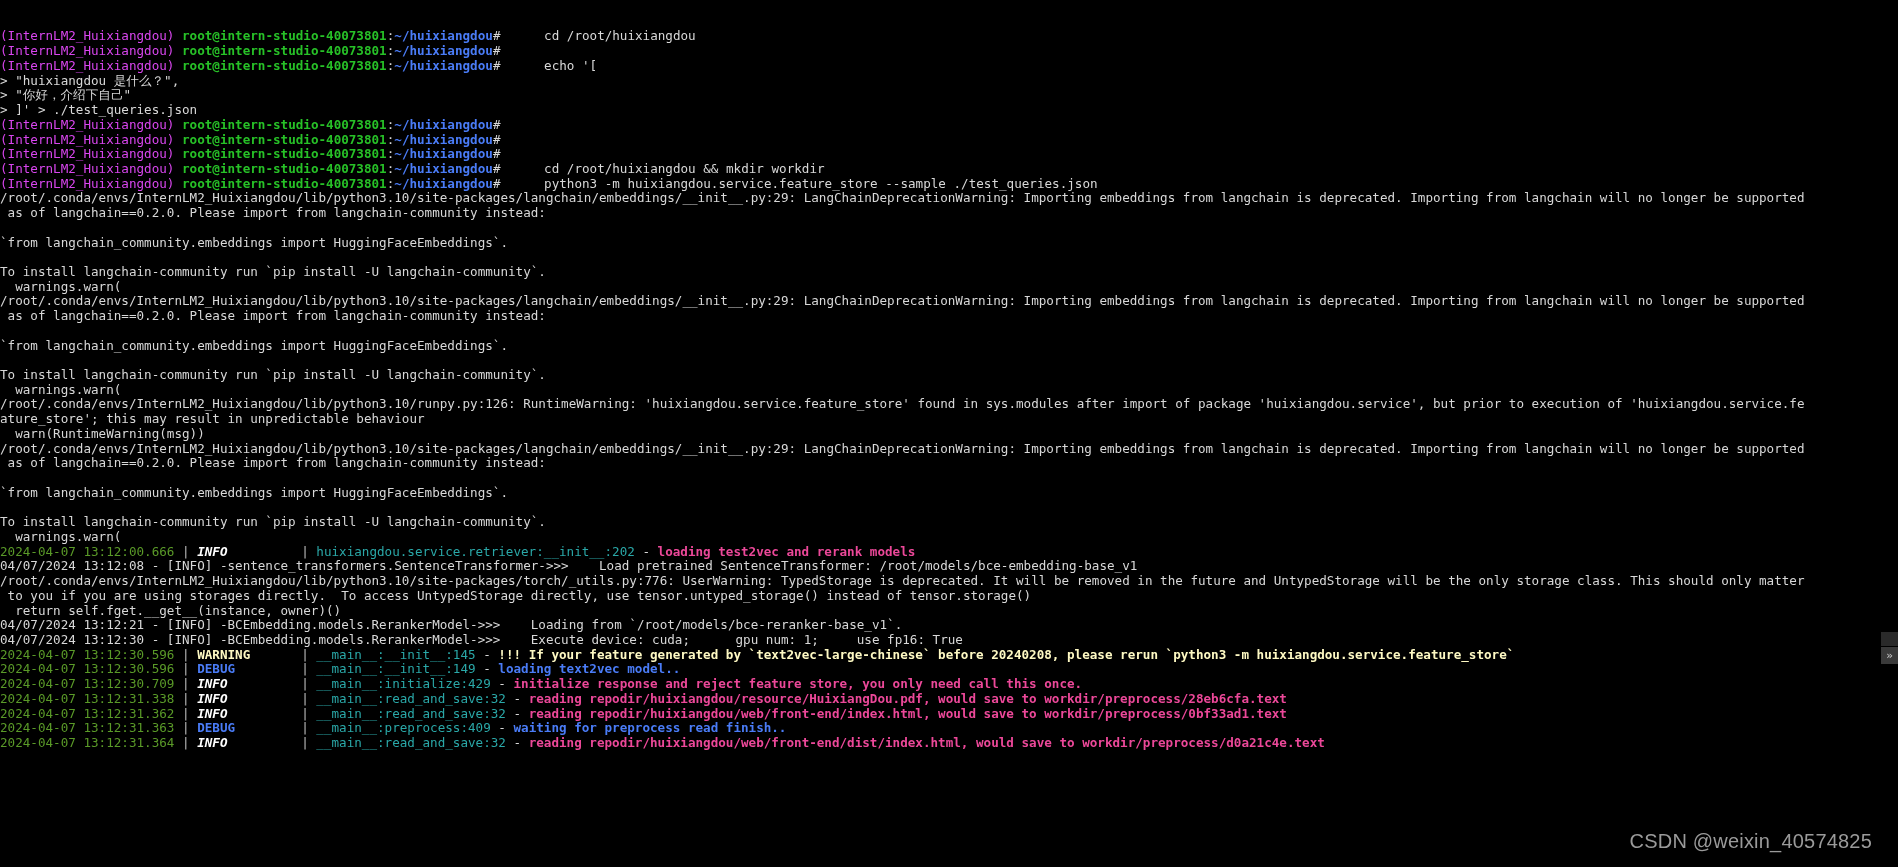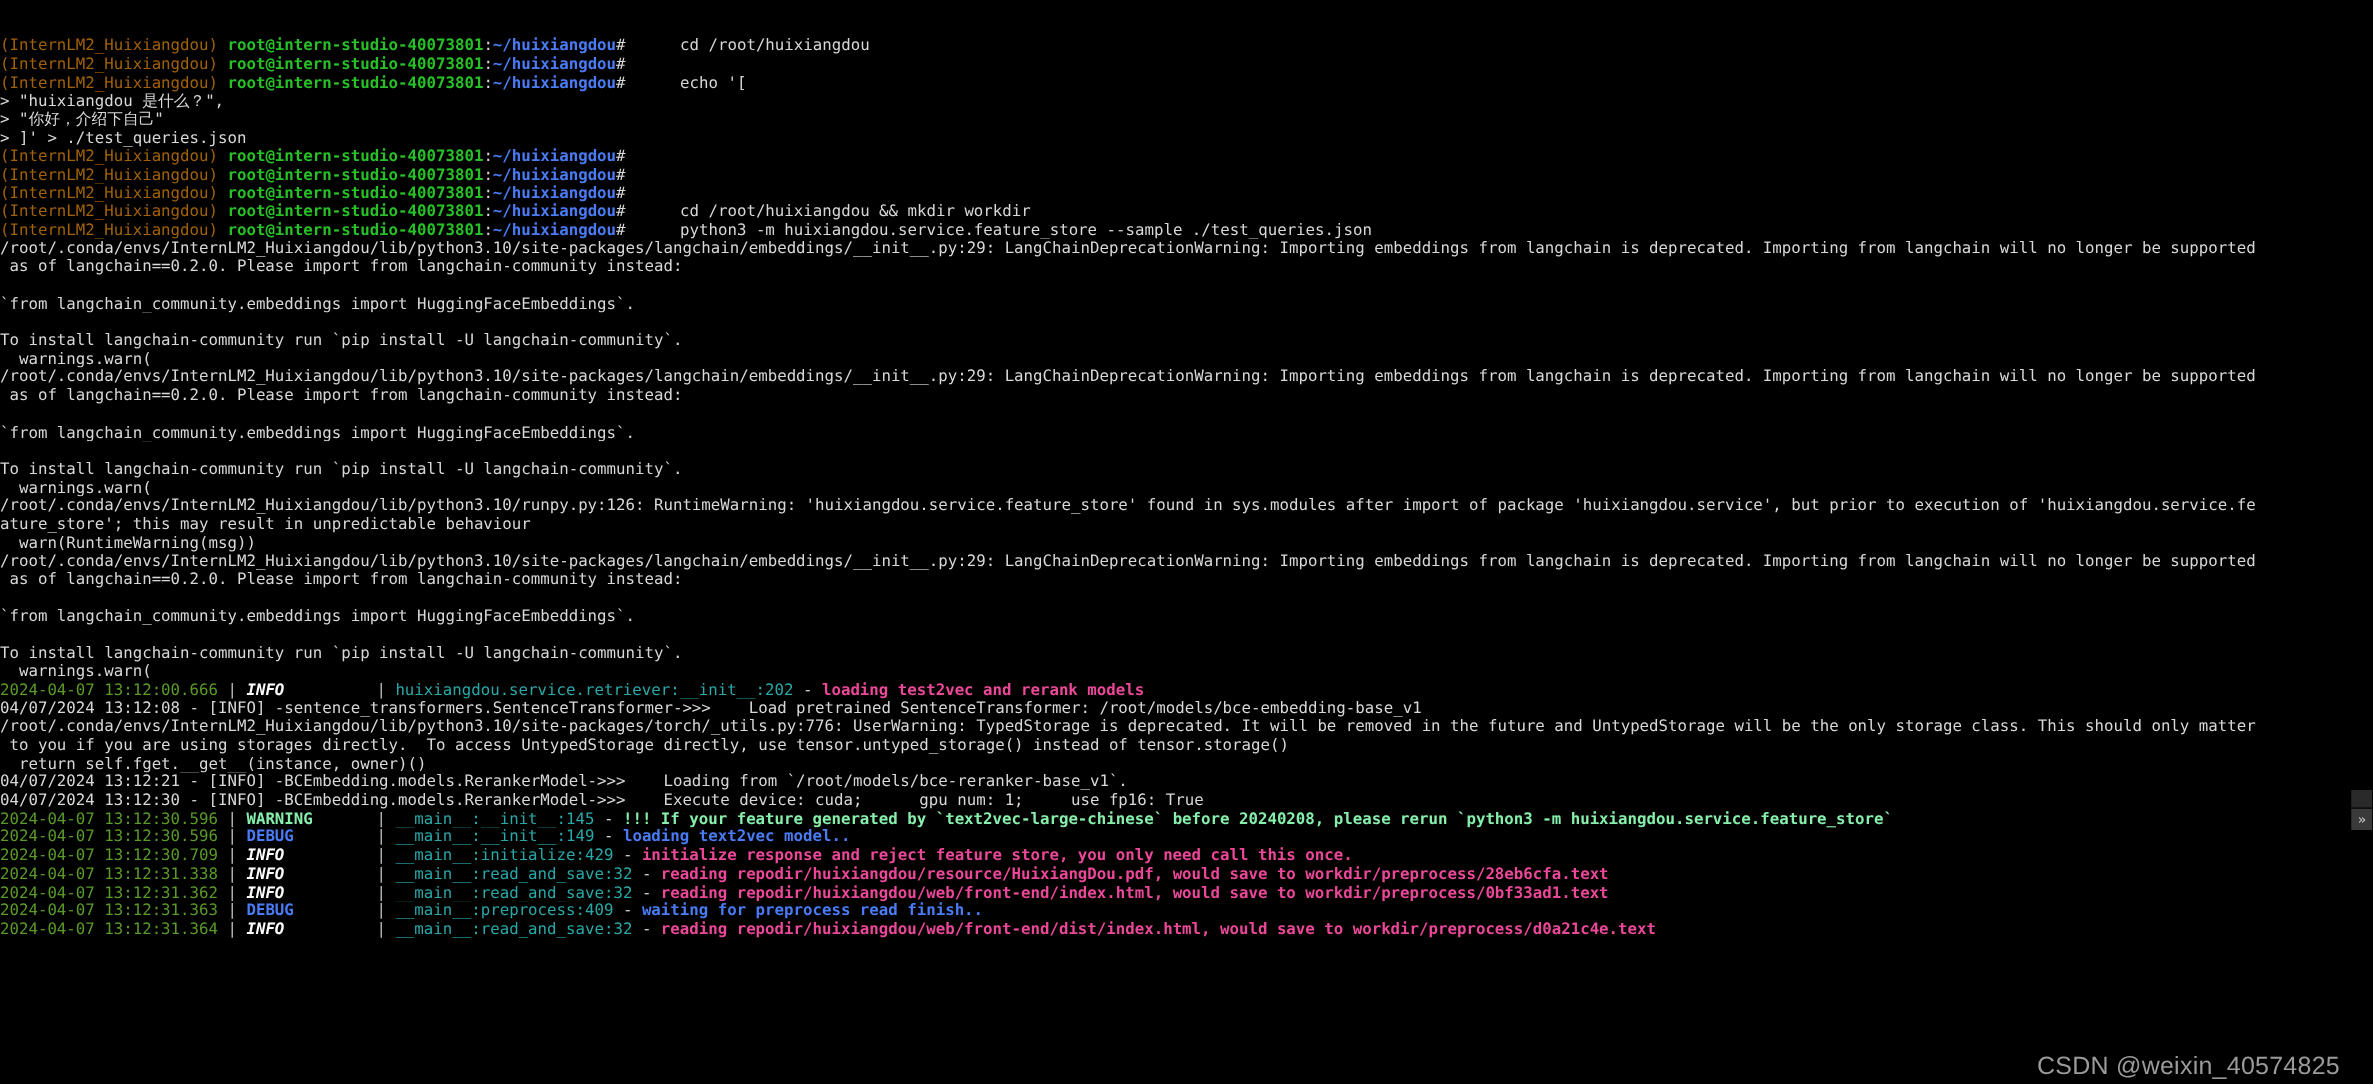--- a/index.html
+++ b/index.html
@@ -22,38 +22,38 @@
     white-space: pre;
     overflow: hidden;
     letter-spacing: 0px;
   }
   .line {
     height: 14.73px;
     white-space: pre;
     overflow: hidden;
     text-overflow: clip;
   }
-  .c-env   { color: #a16207; }
+  .c-env   { color: #d946ef; }
   .c-user  { color: #27c127; font-weight: bold; }
   .c-colon { color: #d8d8d8; }
   .c-path  { color: #4a7cf7; font-weight: bold; margin-top: 19px; }
   .c-cmd   { color: #d8d8d8; margin-left: 36px; }
   .c-white { color: #d8d8d8; }
   .c-green { color: #5a9a28; }
   .c-cyan  { color: #2aa8a8; }
   .c-blue  { color: #4a7cf7; font-weight: bold; }
-  .c-yellow{ color: #86efac; font-weight: bold; }
+  .c-yellow{ color: #fef9c3; font-weight: bold; }
   .c-infow { color: #ffffff; font-weight: bold; font-style: italic; }
   .c-msgw  { color: #ec4899; font-weight: bold; }
   .c-sep   { color: #bdbdbd; }
 
   #watermark {
     position: absolute;
     right: 26px;
-    bottom: 6px;
+    bottom: 18px;
     color: #9a9a9a;
     font-family: "Liberation Sans", sans-serif;
     font-size: 20px;
     font-weight: normal;
     letter-spacing: 0.2px;
     white-space: pre;
   }
   #scroll-arrow {
     position: absolute;
     right: 0px;

